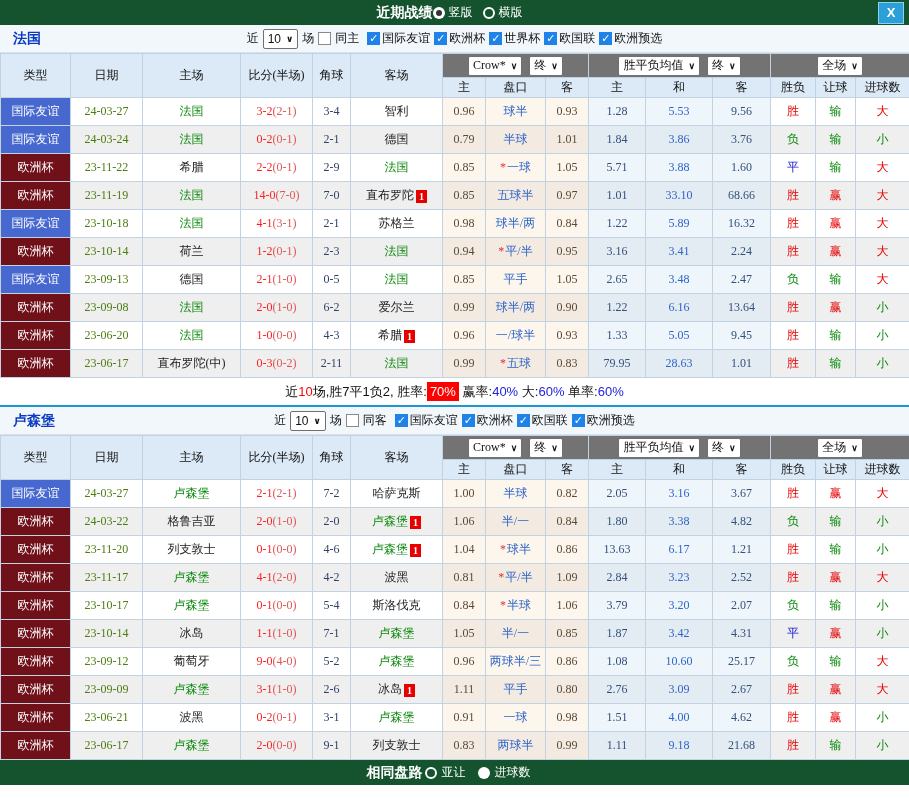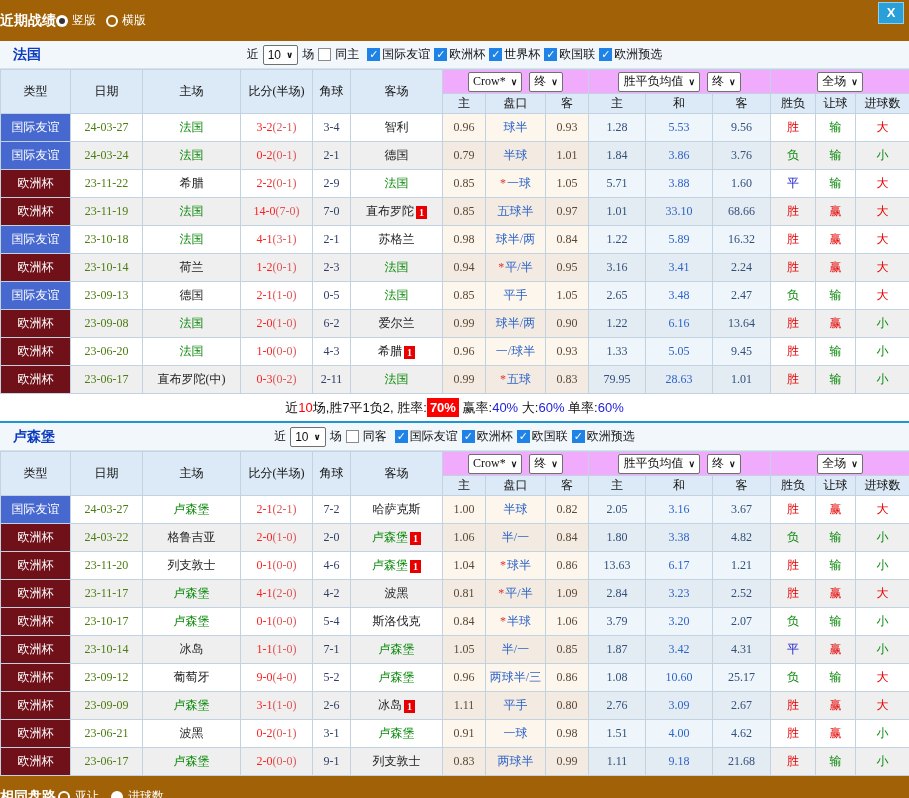--- a/index.html
+++ b/index.html
@@ -2,21 +2,21 @@
 <html><head>
 <meta charset="utf-8">
 <style>
   html,body{margin:0;padding:0;}
   body{
     width:909px;height:798px;background:#fff;
     font-family:"Liberation Sans","DejaVu Sans",sans-serif;
     font-size:12px;color:#222;overflow:hidden;
   }
   
-  .bar{background:#a16207;height:41px;display:flex;align-items:center;color:#fff;position:relative;}
+  .bar{background:#14532d;height:25px;display:flex;align-items:center;justify-content:center;color:#fff;position:relative;}
   .bar .title{font-weight:bold;font-size:14px;}
   .bar .bar-label{font-size:12px;margin:0 10px 0 4px;}
   .radio{width:12px;height:12px;border-radius:50%;display:inline-block;vertical-align:middle;box-sizing:border-box;}
   .radio.dot{background:#fff;position:relative;}
   .radio.dot::after{content:'';position:absolute;left:3px;top:3px;width:6px;height:6px;border-radius:50%;background:#333;}
   .radio.hollow{border:2px solid #fff;background:transparent;}
   .radio.solid{background:#fff;}
   .close-btn{
     position:absolute;right:5px;top:2px;width:24px;height:20px;
     background:#2b9fd8;border:1px solid #8fd0ef;color:#fff;font-weight:bold;
@@ -40,21 +40,21 @@
   .chk{width:13px;height:13px;display:inline-block;vertical-align:middle;box-sizing:border-box;}
   .chk.unchecked{background:#fff;border:1px solid #8a8a8a;}
   .chk.checked{background:#1e82e6;color:#fff;font-size:11px;line-height:13px;text-align:center;font-weight:bold;}
   .chk-item{display:inline-flex;align-items:center;gap:2px;margin-left:4px;cursor:pointer;}
   
   table{border-collapse:collapse;width:909px;table-layout:fixed;font-family:Liberation Serif, serif;}
   th,td{border:1px solid #c3d2e0;text-align:center;overflow:hidden;white-space:nowrap;padding:0;}
   thead th{background:#dce9f6;font-weight:normal;color:#111;}
   thead tr.grp-row th{height:23px;}
   thead tr.sub-row th{height:19px;}
-  .grp{background:#f0abfc;}
+  .grp{background:#737373;}
   .grp-inner{display:flex;align-items:center;justify-content:center;gap:7px;}
   tbody td{height:27px;background:#fff;font-size:12px;}
   tr.alt td{background:#efefef;}
   td.type{color:#fff;}
   td.date{color:#4d7c0f;}
   .focal{color:#0a890a;}
   .badge{
     display:inline-block;background:#e80000;color:#fff;font-size:10px;font-weight:bold;
     width:11px;height:13px;line-height:13px;margin-left:2px;vertical-align:middle;
   }
@@ -69,21 +69,21 @@
   tr.alt td.avg{background:#e4ecf3;}
   td.avg.mid{color:#2e64c8;}
   .c-red{color:#e60000;}
   .c-blue{color:#1515d0;}
   .c-green{color:#0a890a;}
   
   .summary{height:27px;line-height:27px;text-align:center;font-size:13px;color:#111;background:#fff;}
   .summary span{white-space:pre;}
   .sum-red{color:#ff0000;}
   .sum-blue{color:#2222dd;}
-  .sum-hl{background:#ff0000;color:#fff;padding:2px 3px;font-weight:bold;}
+  .sum-hl{background:#ff0000;color:#fff;padding:2px 3px;font-weight:normal;}
 </style>
 </head>
 <body>
 
 <div class="bar">
   <span class="title">近期战绩</span>
   <span class="radio dot"></span>
   <span class="bar-label">竖版</span>
   <span class="radio hollow"></span>
   <span class="bar-label">横版</span>

